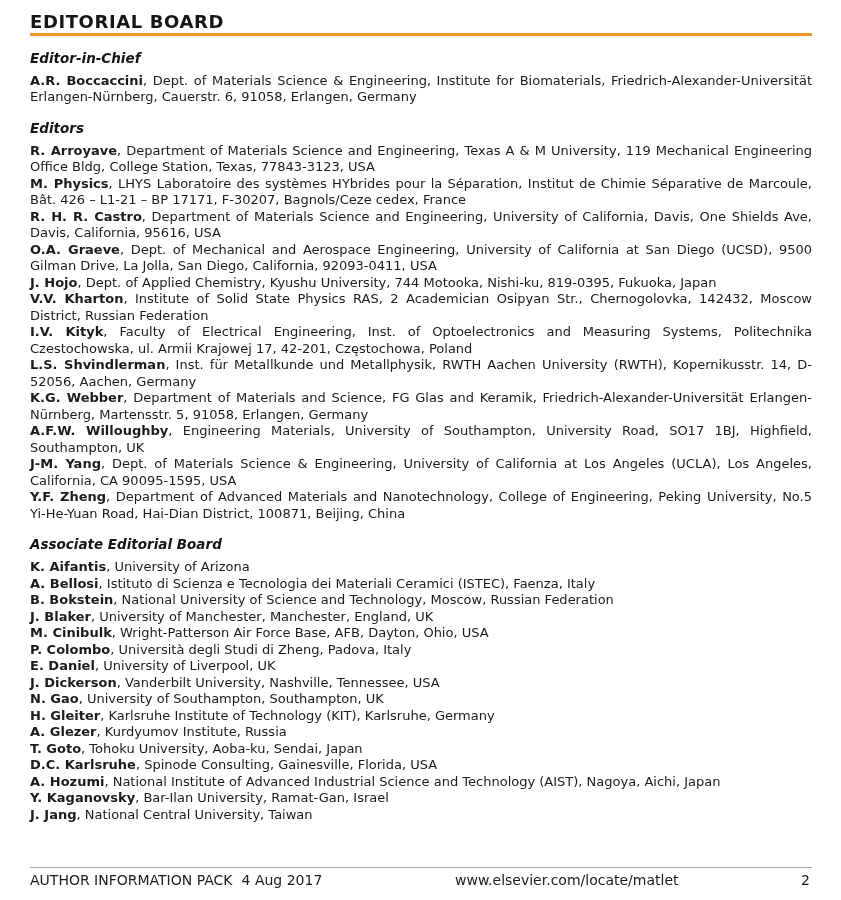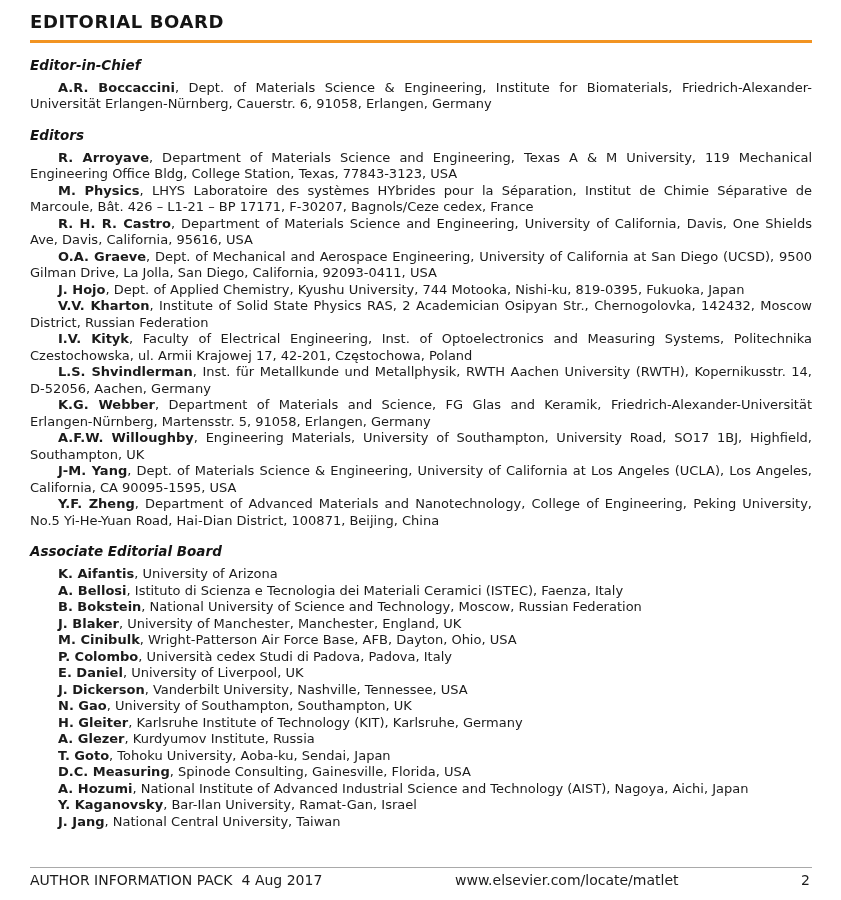--- a/index.html
+++ b/index.html
@@ -15,39 +15,38 @@
     position: relative;
     width: 841px; height: 900px;
     padding: 11px 29px 0 30px;
   }
   .page-title {
     font-size: 18px;
     font-weight: 700;
     letter-spacing: 0.6px;
     line-height: 1.2;
     margin: 0;
-    padding-bottom: 7px;
     border-bottom: 3px solid #F29422;
     color: #151515;
   }
   .section-heading {
     font-size: 13.5px;
     font-weight: 700;
     font-style: italic;
     margin: 14px 0 6px 0;
     line-height: 17px;
     color: #151515;
   }
   .member {
     margin: 0;
     font-size: 13px;
     line-height: 16.5px;
     text-align: justify;
   }
-  .member b { font-weight: 700; margin-left: 28px; }
+  .member b { font-weight: 700; }
   .footer {
     position: absolute;
     left: 30px; right: 29px; bottom: 7px;
     border-top: 1px solid #a9a9a9;
     padding-top: 20px;
     font-size: 14px;
     color: #1b1b1b;
     height: 26px;
   }
   .footer-left { position: absolute; left: 0; top: 4px; white-space: nowrap; }
@@ -85,28 +84,28 @@
         <p class="member"><b>J-M. Yang</b><span>, Dept. of Materials Science &amp; Engineering, University of California at Los Angeles (UCLA), Los Angeles, California, CA 90095-1595, USA</span></p>
         <p class="member"><b>Y.F. Zheng</b><span>, Department of Advanced Materials and Nanotechnology, College of Engineering, Peking University, No.5 Yi-He-Yuan Road, Hai-Dian District, 100871, Beijing, China</span></p>
       </section>
       <section>
         <div class="section-heading">Associate Editorial Board</div>
         <p class="member"><b>K. Aifantis</b><span>, University of Arizona</span></p>
         <p class="member"><b>A. Bellosi</b><span>, Istituto di Scienza e Tecnologia dei Materiali Ceramici (ISTEC), Faenza, Italy</span></p>
         <p class="member"><b>B. Bokstein</b><span>, National University of Science and Technology, Moscow, Russian Federation</span></p>
         <p class="member"><b>J. Blaker</b><span>, University of Manchester, Manchester, England, UK</span></p>
         <p class="member"><b>M. Cinibulk</b><span>, Wright-Patterson Air Force Base, AFB, Dayton, Ohio, USA</span></p>
-        <p class="member"><b>P. Colombo</b><span>, Università cedex Studi di Padova, Padova, Italy</span></p>
+        <p class="member"><b>P. Colombo</b><span>, Università degli Studi di Zheng, Padova, Italy</span></p>
         <p class="member"><b>E. Daniel</b><span>, University of Liverpool, UK</span></p>
         <p class="member"><b>J. Dickerson</b><span>, Vanderbilt University, Nashville, Tennessee, USA</span></p>
         <p class="member"><b>N. Gao</b><span>, University of Southampton, Southampton, UK</span></p>
         <p class="member"><b>H. Gleiter</b><span>, Karlsruhe Institute of Technology (KIT), Karlsruhe, Germany</span></p>
         <p class="member"><b>A. Glezer</b><span>, Kurdyumov Institute, Russia</span></p>
         <p class="member"><b>T. Goto</b><span>, Tohoku University, Aoba-ku, Sendai, Japan</span></p>
-        <p class="member"><b>D.C. Measuring</b><span>, Spinode Consulting, Gainesville, Florida, USA</span></p>
+        <p class="member"><b>D.C. Karlsruhe</b><span>, Spinode Consulting, Gainesville, Florida, USA</span></p>
         <p class="member"><b>A. Hozumi</b><span>, National Institute of Advanced Industrial Science and Technology (AIST), Nagoya, Aichi, Japan</span></p>
         <p class="member"><b>Y. Kaganovsky</b><span>, Bar-Ilan University, Ramat-Gan, Israel</span></p>
         <p class="member"><b>J. Jang</b><span>, National Central University, Taiwan</span></p>
       </section>
     </div>
 
   <div class="footer">
     <span class="footer-left"><span>AUTHOR INFORMATION PACK</span><span class="footer-date">4 Aug 2017</span></span>
     <a class="footer-url" href="#">www.elsevier.com/locate/matlet</a>
     <span class="footer-page">2</span>

